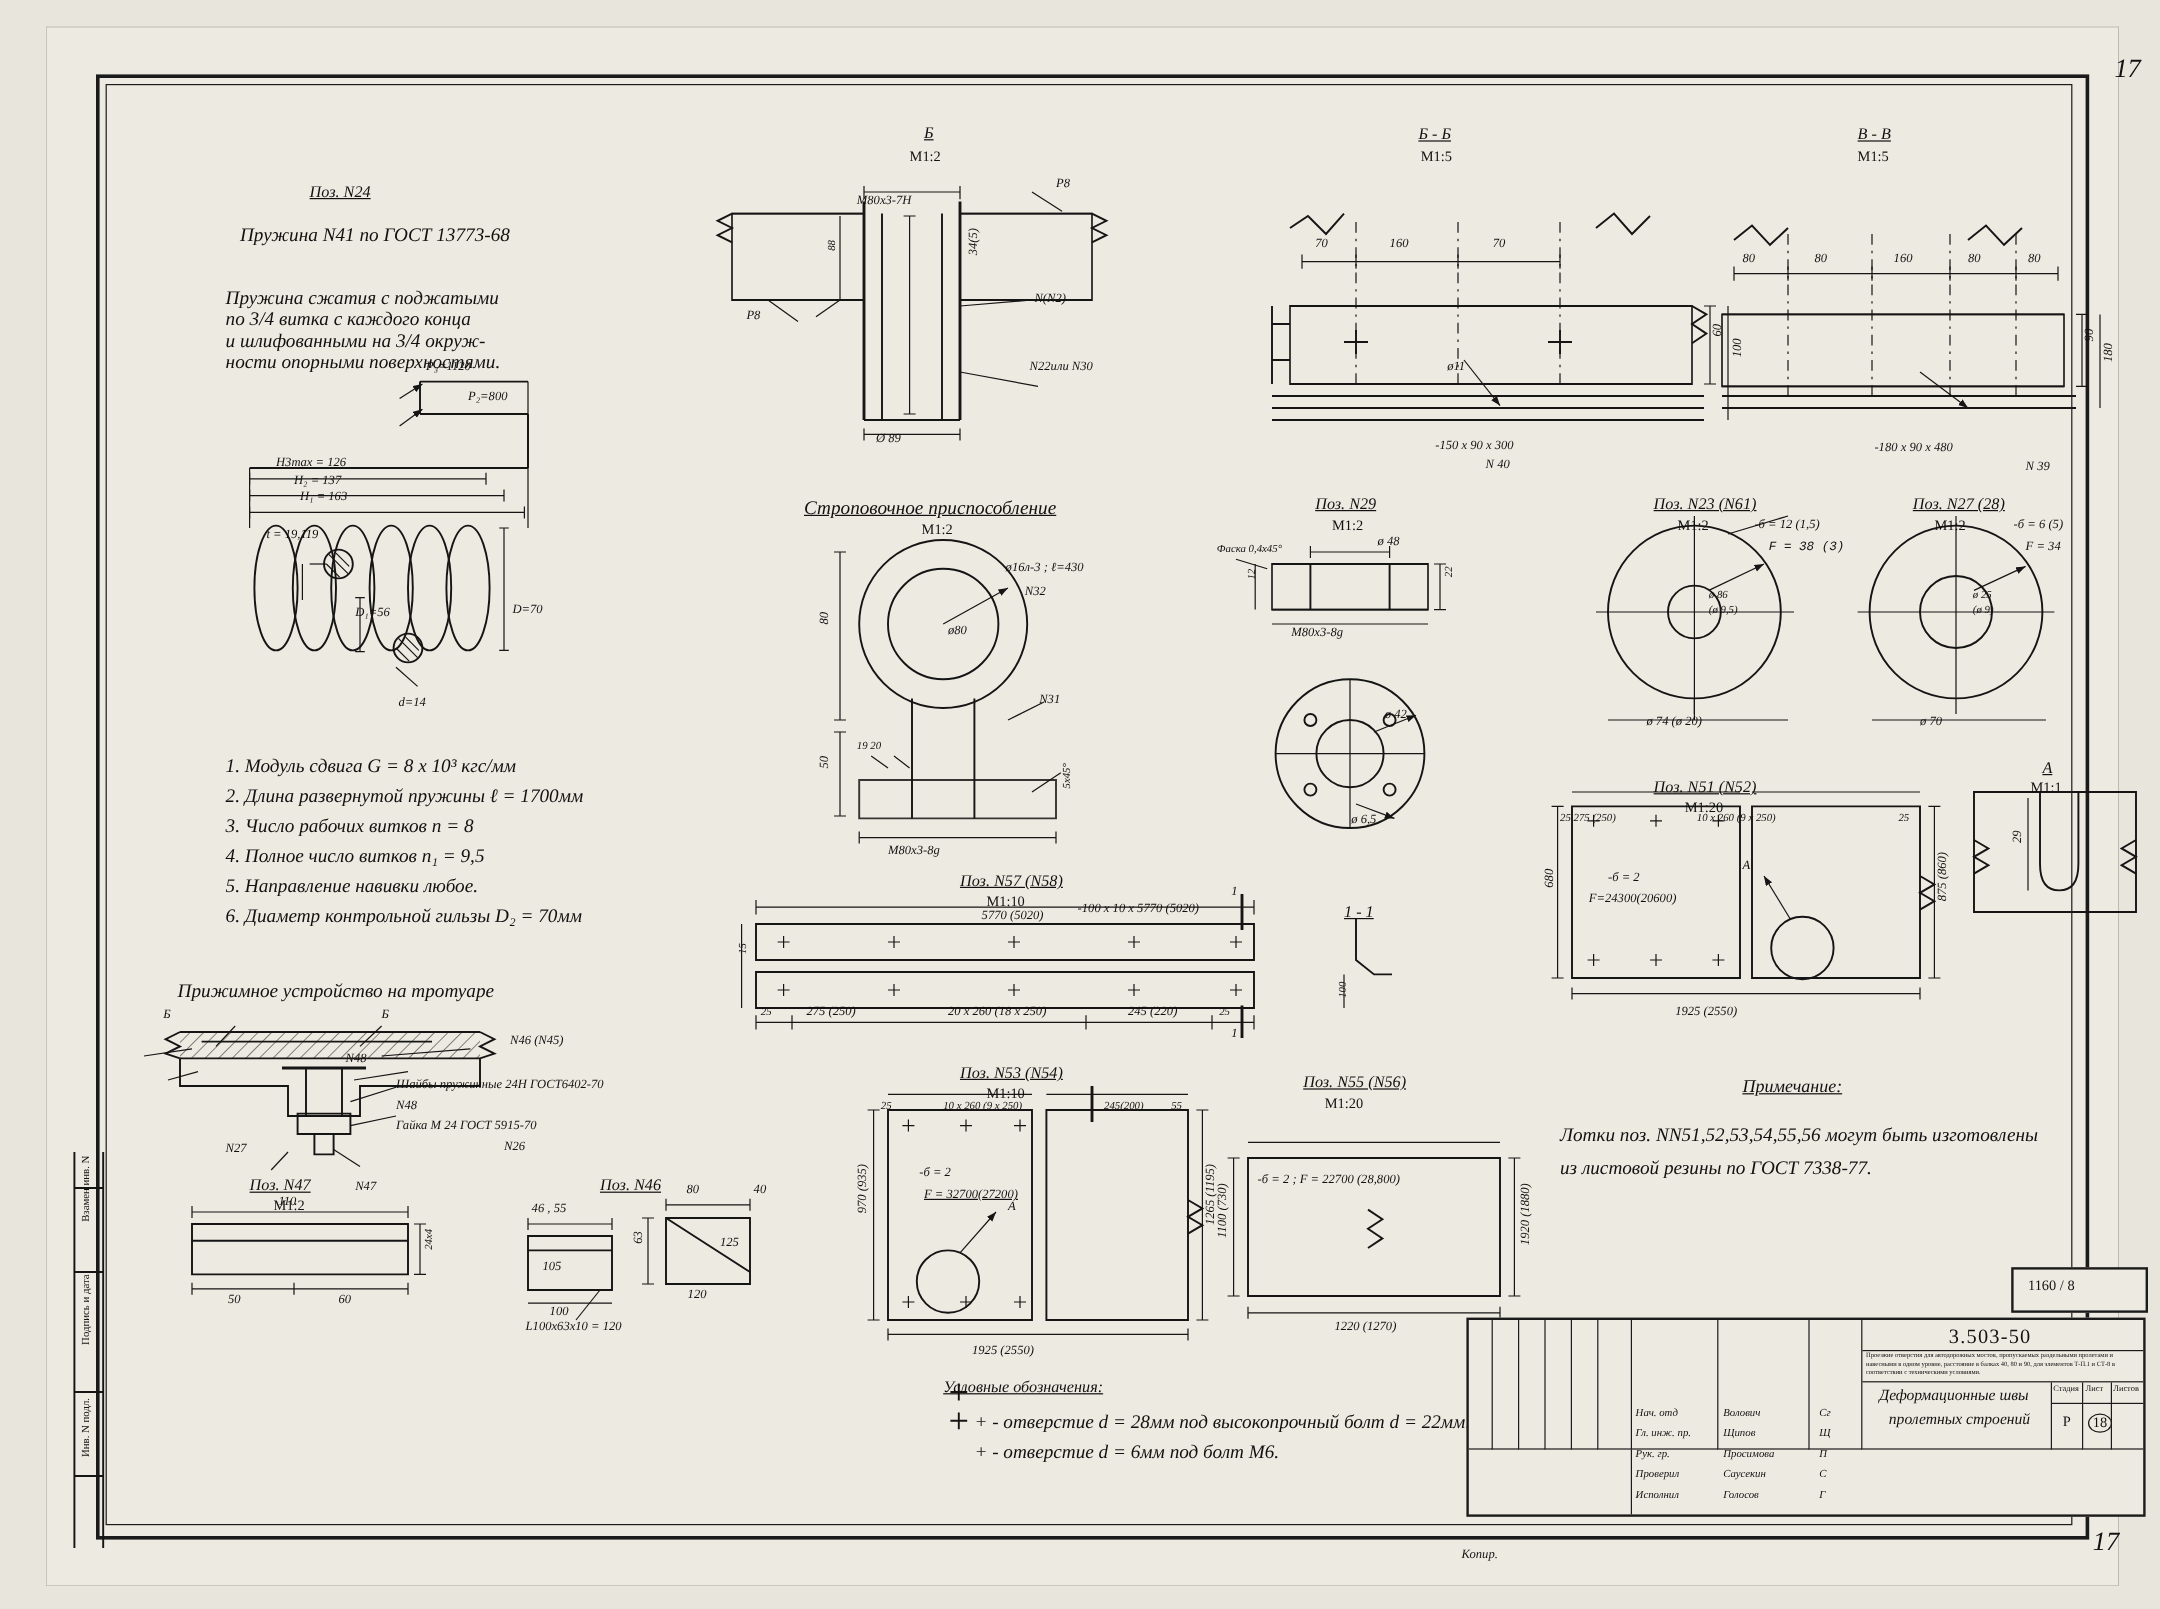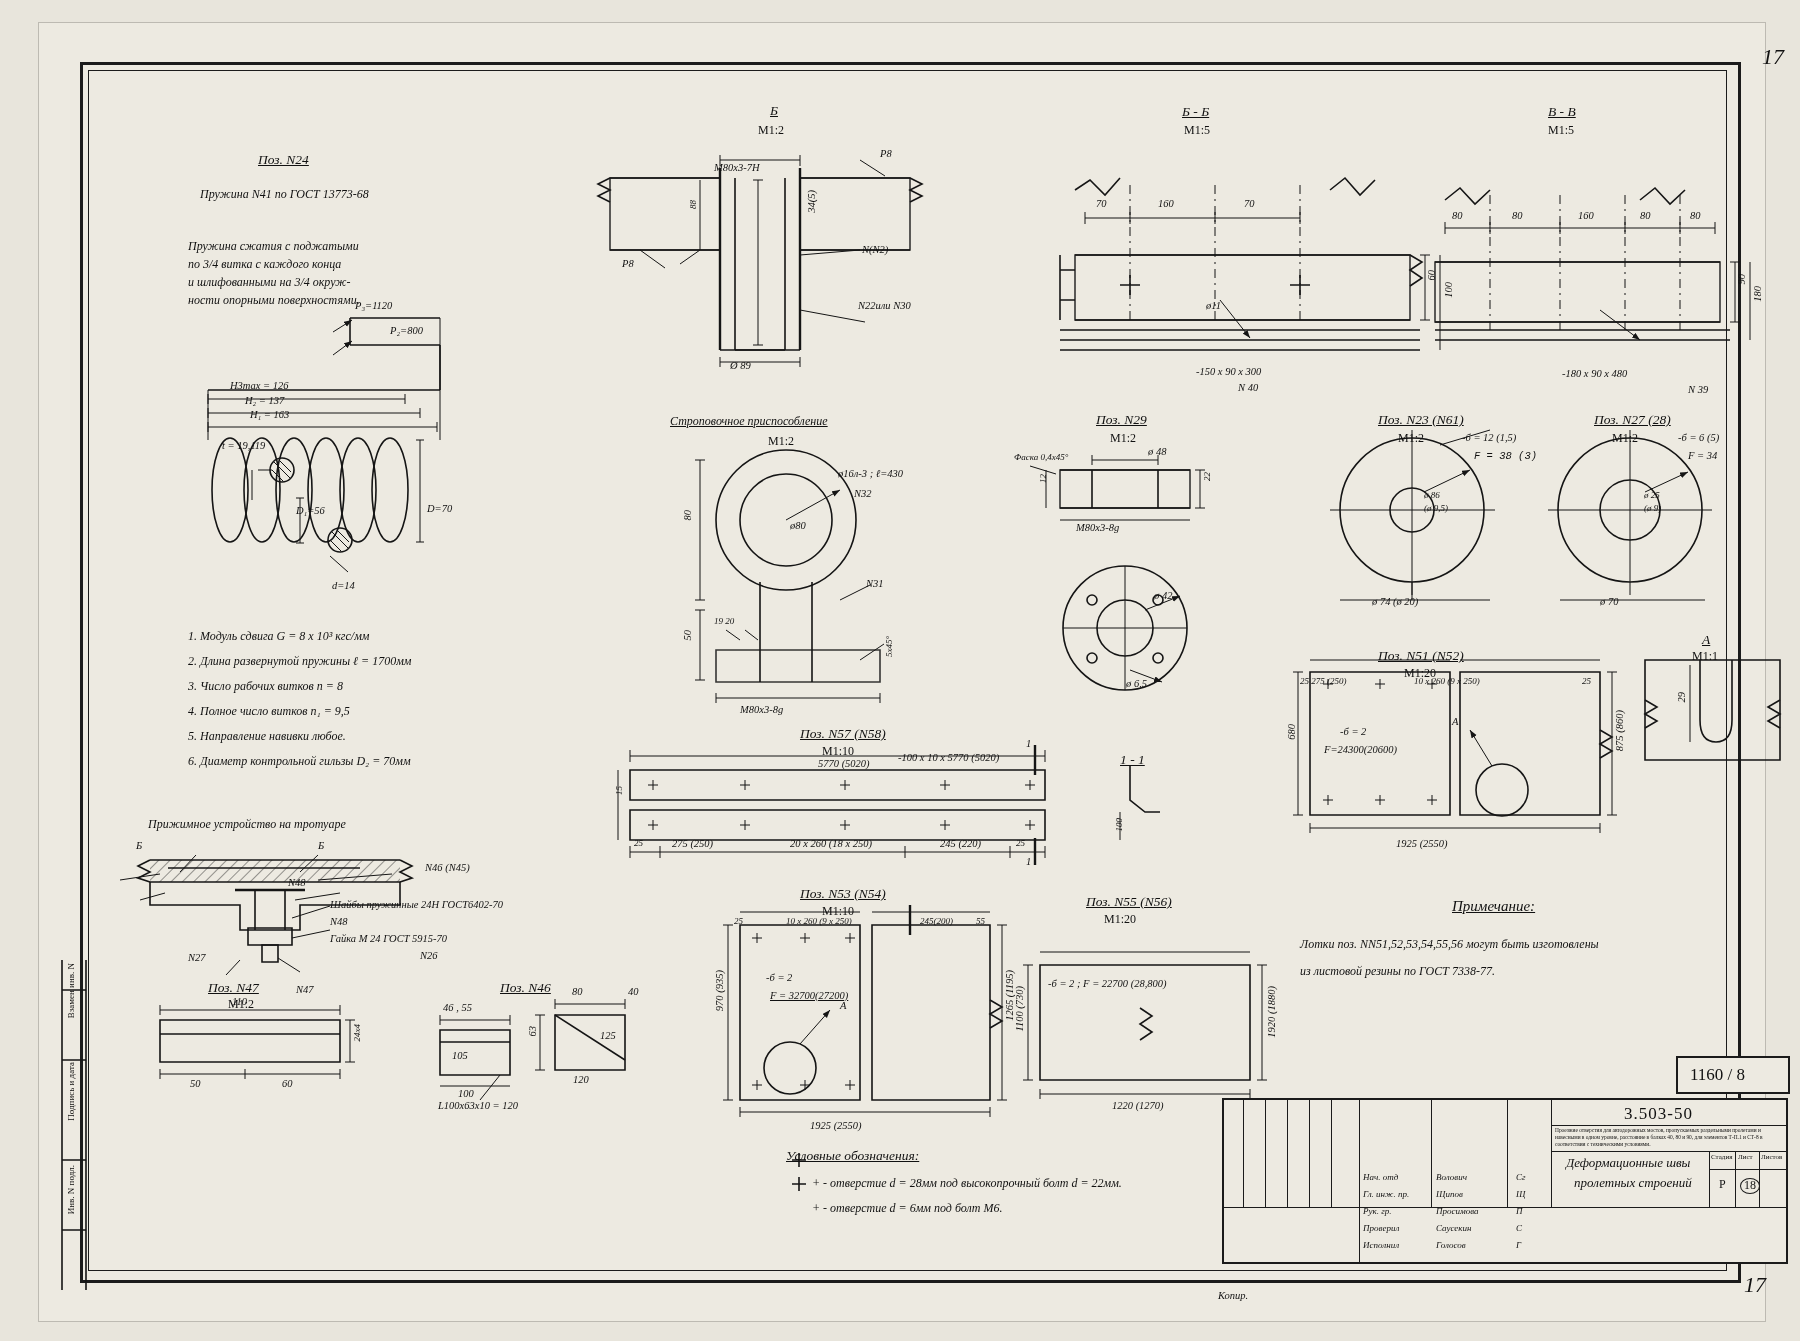--- a/index.html
+++ b/index.html
@@ -24,21 +24,21 @@
   .thin{stroke:#151515;fill:none;stroke-width:1;}
   .dash{stroke:#151515;fill:none;stroke-width:1;stroke-dasharray:9 5 2 5;}
   .hatch{stroke:#151515;stroke-width:1;}
   .wht{fill:#edeae1;}
   .stamp{position:absolute;border:2px solid #1b1b1b;}
   .cell{position:absolute;border-right:1px solid #1b1b1b;border-bottom:1px solid #1b1b1b;
         font-size:10.5px;padding:1px 3px;box-sizing:border-box;overflow:hidden;}
   .vert{writing-mode:vertical-rl;transform:rotate(180deg);}
   .tiny{font-size:9px;}
   .sm{font-size:10.5px;}
-  .md{font-size:12px;}
+  .md{font-size:16px;}
   .ul{text-decoration:underline;}
 </style>
 </head>
 <body>
 
 <div id="sheet">
   <div class="paper"></div>
   <div class="frame-outer"></div>
   <div class="frame-inner"></div>
 
@@ -532,21 +532,21 @@
 
   <div class="lbl ital md ul" style="left:786px;top:1148px;font-size:13.5px;">Условные обозначения:</div>
   <div class="lbl ital md" style="left:812px;top:1177px;">+ - отверстие d = 28мм под высокопрочный болт d = 22мм.</div>
   <div class="lbl ital md" style="left:812px;top:1202px;">+ - отверстие d = 6мм под болт М6.</div>
 
   <div class="lbl ital ul" style="left:1452px;top:898px;font-size:15px;">Примечание:</div>
   <div class="lbl ital md" style="left:1300px;top:938px;">Лотки  поз. NN51,52,53,54,55,56 могут быть изготовлены</div>
   <div class="lbl ital md" style="left:1300px;top:965px;">из листовой резины по ГОСТ 7338-77.</div>
 
   <div class="stamp" style="left:1676px;top:1056px;width:110px;height:34px;background:#edeae1;">
-    <div class="lbl" style="left:12px;top:7px;font-size:17px;">1160 / 8</div>
+    <div class="lbl" style="left:12px;top:7px;font-size:12px;">1160 / 8</div>
   </div>
 
   <div class="stamp" style="left:1222px;top:1098px;width:562px;height:162px;background:#edeae1;">
 
     <div class="cell" style="left:0;top:0;width:20px;height:108px;border-left:0;border-top:0;"></div>
     <div class="cell" style="left:20px;top:0;width:22px;height:108px;border-top:0;"></div>
     <div class="cell" style="left:42px;top:0;width:22px;height:108px;border-top:0;"></div>
     <div class="cell" style="left:64px;top:0;width:22px;height:108px;border-top:0;"></div>
     <div class="cell" style="left:86px;top:0;width:22px;height:108px;border-top:0;"></div>
     <div class="cell" style="left:108px;top:0;width:28px;height:108px;border-top:0;"></div>

